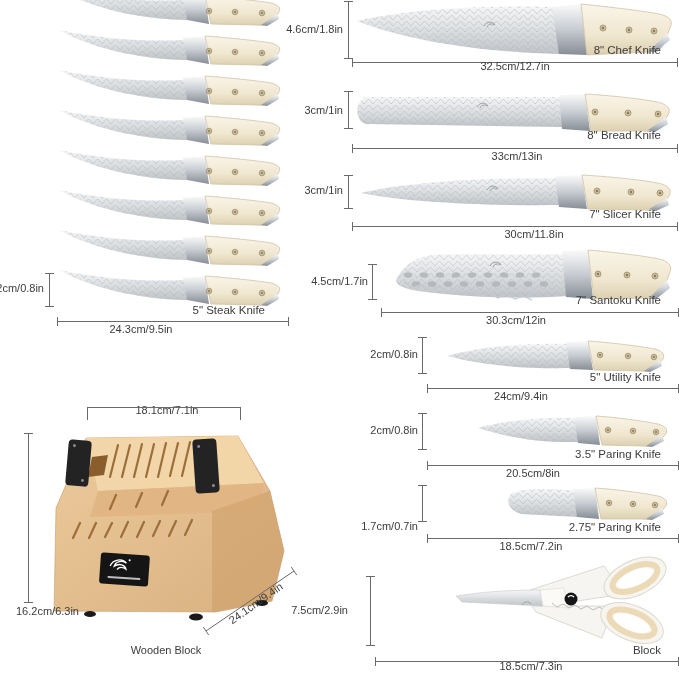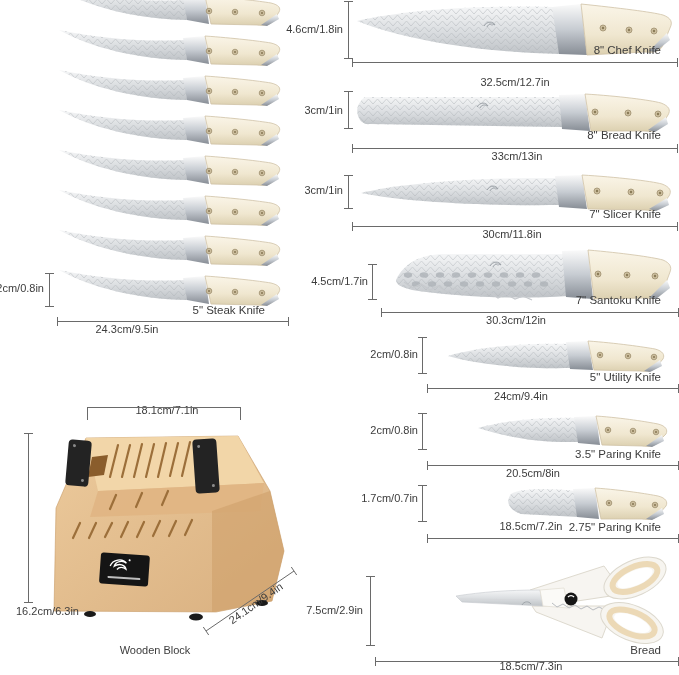--- a/index.html
+++ b/index.html
@@ -175,41 +175,41 @@
       <circle cx="205" cy="27" r="2.8" fill="#cdbf9f" stroke="#9e8f6e" stroke-width="0.8"></circle>
           <circle cx="205" cy="27" r="1.1" fill="#8a7a57"></circle>
     </g>
   </svg>
 </div>
 
   <div class="dim-v" style="left:45px;top:273px;height:32px"></div>
   <div class="lbl r" style="left:-6px;top:282px;width:50px">2cm/0.8in</div>
   <div class="name-lbl" style="right:414px;top:304px">5" Steak Knife</div>
   <div class="dim-h" style="left:57px;top:317px;width:230px"></div>
-  <div class="lbl c" style="left:57px;top:323px;width:140px">24.3cm/9.5in</div>
+  <div class="lbl c" style="left:71px;top:323px;width:140px">24.3cm/9.5in</div>
 
   <svg class="knife" style="left:357px;top:2px" width="315" height="56" viewBox="0 0 315 56">
     <path d="M0,19 C50,8 120,3 197,5 L203,52 C120,50 48,38 0,19 Z" fill="url(#gBlade)"></path>
     <path d="M0,19 C50,8 120,3 197,5 L203,52 C120,50 48,38 0,19 Z" fill="url(#dmsk)" opacity="0.55"></path>
     <path d="M127,24 c3,-5 9,-5 11,-1 c-3,-2 -7,-1 -8,2" fill="none" stroke="#9aa0a6" stroke-width="1"></path>
     <path d="M195,5 L224,2 L230,53 L202,52 Z" fill="url(#gBolster)"></path>
     <path d="M224,2 C262,6 295,10 306,13 C314,16 316,20 313,26 L306,43 C303,50 296,51 288,50 L230,53 Z" fill="url(#gHandle)" stroke="#cfc2a6" stroke-width="0.8"></path>
     <path d="M292,49 L310,31 L313,38 L298,50 Z" fill="url(#gBolster)"></path>
     <circle cx="246" cy="26" r="3" fill="#cdbf9f" stroke="#9e8f6e" stroke-width="0.8"></circle>
       <circle cx="246" cy="26" r="1.2" fill="#8a7a57"></circle>
     <circle cx="272" cy="28" r="3" fill="#cdbf9f" stroke="#9e8f6e" stroke-width="0.8"></circle>
       <circle cx="272" cy="28" r="1.2" fill="#8a7a57"></circle>
     <circle cx="297" cy="29" r="3" fill="#cdbf9f" stroke="#9e8f6e" stroke-width="0.8"></circle>
       <circle cx="297" cy="29" r="1.2" fill="#8a7a57"></circle>
   </svg>
   <div class="dim-v" style="left:344px;top:1px;height:56px"></div>
   <div class="lbl r" style="left:263px;top:23px;width:80px">4.6cm/1.8in</div>
   <div class="name-lbl" style="right:18px;top:44px">8" Chef Knife</div>
   <div class="dim-h" style="left:352px;top:58px;width:324px"></div>
-  <div class="lbl c" style="left:445px;top:76px;width:140px">32.5cm/12.7in</div>
+  <div class="lbl c" style="left:445px;top:60px;width:140px">32.5cm/12.7in</div>
 
   <svg class="knife" style="left:355px;top:92px" width="317" height="42" viewBox="0 0 317 42">
     <path d="M10,5 C3,10 0,18 4,26 C6,30 9,32 15,32 L207,35 L206,5 Z" fill="url(#gBlade)"></path>
     <path d="M10,5 C3,10 0,18 4,26 C6,30 9,32 15,32 L207,35 L206,5 Z" fill="url(#dmsk)" opacity="0.55"></path>
     <path d="M8,30 q5,3.5 10,0 q5,3.5 10,0 q5,3.5 10,0 q5,3.5 10,0 q5,3.5 10,0 q5,3.5 10,0 q5,3.5 10,0 q5,3.5 10,0 q5,3.5 10,0 q5,3.5 10,0 q5,3.5 10,0 q5,3.5 10,0 q5,3.5 10,0 q5,3.5 10,0 q5,3.5 10,0 q5,3.5 10,0 q5,3.5 10,0 q5,3.5 10,0 q5,3.5 10,0" fill="none" stroke="#c2c6ca" stroke-width="1"></path>
     <path d="M122,15 c3,-5 9,-5 11,-1 c-3,-2 -7,-1 -8,2" fill="none" stroke="#9aa0a6" stroke-width="1"></path>
     <path d="M204,3 L230,2 L235,39 L207,37 Z" fill="url(#gBolster)"></path>
     <path d="M230,2 C263,4 295,8 306,11 C314,14 316,18 313,23 L307,33 C304,39 297,40 289,39 L236,39 Z" fill="url(#gHandle)" stroke="#cfc2a6" stroke-width="0.8"></path>
     <path d="M293,38 L311,25 L313,32 L300,40 Z" fill="url(#gBolster)"></path>
     <circle cx="240" cy="20" r="3" fill="#cdbf9f" stroke="#9e8f6e" stroke-width="0.8"></circle>
@@ -236,21 +236,21 @@
       <circle cx="236" cy="19" r="1.2" fill="#8a7a57"></circle>
     <circle cx="270" cy="20" r="3" fill="#cdbf9f" stroke="#9e8f6e" stroke-width="0.8"></circle>
       <circle cx="270" cy="20" r="1.2" fill="#8a7a57"></circle>
     <circle cx="299" cy="21" r="3" fill="#cdbf9f" stroke="#9e8f6e" stroke-width="0.8"></circle>
       <circle cx="299" cy="21" r="1.2" fill="#8a7a57"></circle>
   </svg>
   <div class="dim-v" style="left:344px;top:175px;height:32px"></div>
   <div class="lbl r" style="left:263px;top:184px;width:80px">3cm/1in</div>
   <div class="name-lbl" style="right:18px;top:208px">7" Slicer Knife</div>
   <div class="dim-h" style="left:352px;top:222px;width:324px"></div>
-  <div class="lbl c" style="left:442px;top:228px;width:140px">30cm/11.8in</div>
+  <div class="lbl c" style="left:464px;top:228px;width:140px">30cm/11.8in</div>
 
   <svg class="knife" style="left:390px;top:248px" width="282" height="54" viewBox="0 0 282 54">
     <path d="M6,32 C14,15 30,7 52,6 L174,6 L178,48 C120,52 60,48 22,42 C10,39 6,36 6,32 Z" fill="url(#gBlade)"></path>
     <path d="M6,32 C14,15 30,7 52,6 L174,6 L178,48 C120,52 60,48 22,42 C10,39 6,36 6,32 Z" fill="url(#dmsk)" opacity="0.5"></path>
     <g fill="#aeb3b8" opacity="0.8">
       <ellipse cx="18" cy="27" rx="4.2" ry="2.8"></ellipse>
         <ellipse cx="34" cy="27" rx="4.2" ry="2.8"></ellipse>
         <ellipse cx="50" cy="27" rx="4.2" ry="2.8"></ellipse>
         <ellipse cx="66" cy="27" rx="4.2" ry="2.8"></ellipse>
         <ellipse cx="82" cy="27" rx="4.2" ry="2.8"></ellipse>
@@ -331,24 +331,24 @@
     <path d="M90,2 C118,4 143,8 153,10 C161,12 163,16 161,20 L154,28 C151,33 144,34 137,33 L96,33 Z" fill="url(#gHandle)" stroke="#cfc2a6" stroke-width="0.8"></path>
     <path d="M141,33 L157,22 L159,28 L147,34 Z" fill="url(#gBolster)"></path>
     <circle cx="104" cy="17" r="2.8" fill="#cdbf9f" stroke="#9e8f6e" stroke-width="0.8"></circle>
       <circle cx="104" cy="17" r="1.1" fill="#8a7a57"></circle>
     <circle cx="128" cy="18" r="2.8" fill="#cdbf9f" stroke="#9e8f6e" stroke-width="0.8"></circle>
       <circle cx="128" cy="18" r="1.1" fill="#8a7a57"></circle>
     <circle cx="150" cy="19" r="2.8" fill="#cdbf9f" stroke="#9e8f6e" stroke-width="0.8"></circle>
       <circle cx="150" cy="19" r="1.1" fill="#8a7a57"></circle>
   </svg>
   <div class="dim-v" style="left:418px;top:485px;height:35px"></div>
-  <div class="lbl r" style="left:338px;top:492px;width:80px">1.7cm/0.7in</div>
+  <div class="lbl r" style="left:338px;top:520px;width:80px">1.7cm/0.7in</div>
   <div class="name-lbl" style="right:18px;top:521px">2.75" Paring Knife</div>
   <div class="dim-h" style="left:427px;top:534px;width:250px"></div>
-  <div class="lbl c" style="left:461px;top:520px;width:140px">18.5cm/7.2in</div>
+  <div class="lbl c" style="left:461px;top:540px;width:140px">18.5cm/7.2in</div>
 
   <svg class="knife" style="left:452px;top:556px" width="216" height="90" viewBox="0 0 216 90">
     <path d="M78,34 L152,10 L172,38 L92,50 Z" fill="#f7f5f1" stroke="#dedacf" stroke-width="1"></path>
     <path d="M80,50 L162,50 L150,82 L84,56 Z" fill="#f7f5f1" stroke="#dedacf" stroke-width="1"></path>
     <path d="M4,40 C30,36 55,34 88,34 L91,50 L10,46 Z" fill="url(#gBlade)" stroke="#c5c8cc" stroke-width="0.6"></path>
     <line x1="7" y1="43" x2="86" y2="44" stroke="#d5d7da" stroke-width="1"></line>
     <path d="M88,34 L112,32 L116,52 L91,50 Z" fill="#fbfaf7" stroke="#e3dfd5" stroke-width="0.8"></path>
     <path d="M100,47 l5,4 l6,-3 l6,4 l6,-3 l6,4 l6,-3 l6,4 l6,-3 l6,3 l6,-2" fill="none" stroke="#b9bcc0" stroke-width="1"></path>
     <path d="M70,49 c2,-4 7,-4 9,-1" fill="none" stroke="#9aa0a6" stroke-width="0.9"></path>
     <g transform="rotate(-24 183 22)">
@@ -358,22 +358,22 @@
     </g>
     <g transform="rotate(22 180 67)">
       <ellipse cx="180" cy="67" rx="33" ry="17.5" fill="#f7f5f0" stroke="#dcd8cd" stroke-width="1"></ellipse>
       <ellipse cx="180" cy="67" rx="24" ry="11" fill="none" stroke="#ecd9b6" stroke-width="6"></ellipse>
       <ellipse cx="180" cy="67" rx="19" ry="7.5" fill="#ffffff"></ellipse>
     </g>
     <circle cx="119" cy="43" r="6.5" fill="#151515"></circle>
     <path d="M116,41 a4,4 0 0 1 6,0" fill="none" stroke="#ffffff" stroke-width="1.4"></path>
   </svg>
   <div class="dim-v" style="left:366px;top:576px;height:68px"></div>
-  <div class="lbl r" style="left:283px;top:604px;width:80px">7.5cm/2.9in</div>
-  <div class="name-lbl" style="right:18px;top:644px">Bread</div>
+  <div class="lbl r" style="left:268px;top:604px;width:80px">7.5cm/2.9in</div>
+  <div class="name-lbl" style="right:18px;top:644px">Block</div>
   <div class="dim-h" style="left:375px;top:657px;width:302px"></div>
   <div class="lbl c" style="left:461px;top:660px;width:140px">18.5cm/7.3in</div>
 
   <div class="lbl c" style="left:97px;top:404px;width:140px">18.1cm/7.1in</div>
   <div class="bracket" style="left:87px;top:407px;width:152px"></div>
 
   <svg class="knife" style="left:46px;top:431px" width="245" height="192" viewBox="0 0 245 192">
     <path d="M40,7 L192,5 L224,60 L238,120 L226,170 L170,181 L8,180 L10,77 Z" fill="url(#gWood)" stroke="#c89a64" stroke-width="0.6"></path>
     <polygon points="40,7 192,5 218,52 52,60" fill="#f2d7aa" opacity="0.95"></polygon>
     <polygon points="52,60 218,52 214,80 44,86" fill="#e0b584" opacity="0.95"></polygon>
@@ -425,15 +425,15 @@
   <div class="dim-v" style="left:24px;top:433px;height:168px"></div>
   <div class="lbl" style="left:16px;top:605px">16.2cm/6.3in</div>
 
   <svg class="knife" style="left:200px;top:565px" width="100" height="72" viewBox="0 0 100 72">
     <line x1="6" y1="66" x2="94" y2="6" stroke="#6a6a6a" stroke-width="1"></line>
     <line x1="3.3" y1="62" x2="8.7" y2="70" stroke="#6a6a6a" stroke-width="1"></line>
     <line x1="91.3" y1="2" x2="96.7" y2="10" stroke="#6a6a6a" stroke-width="1"></line>
   </svg>
   <div class="lbl c rot" style="left:196px;top:597px;width:120px">24.1cm/9.4in</div>
 
-  <div class="lbl c" style="left:85px;top:644px;width:140px">Wooden Block</div>
+  <div class="lbl c" style="left:96px;top:644px;width:140px">Wooden Block</div>
 
 </div>
 
 </body></html>

